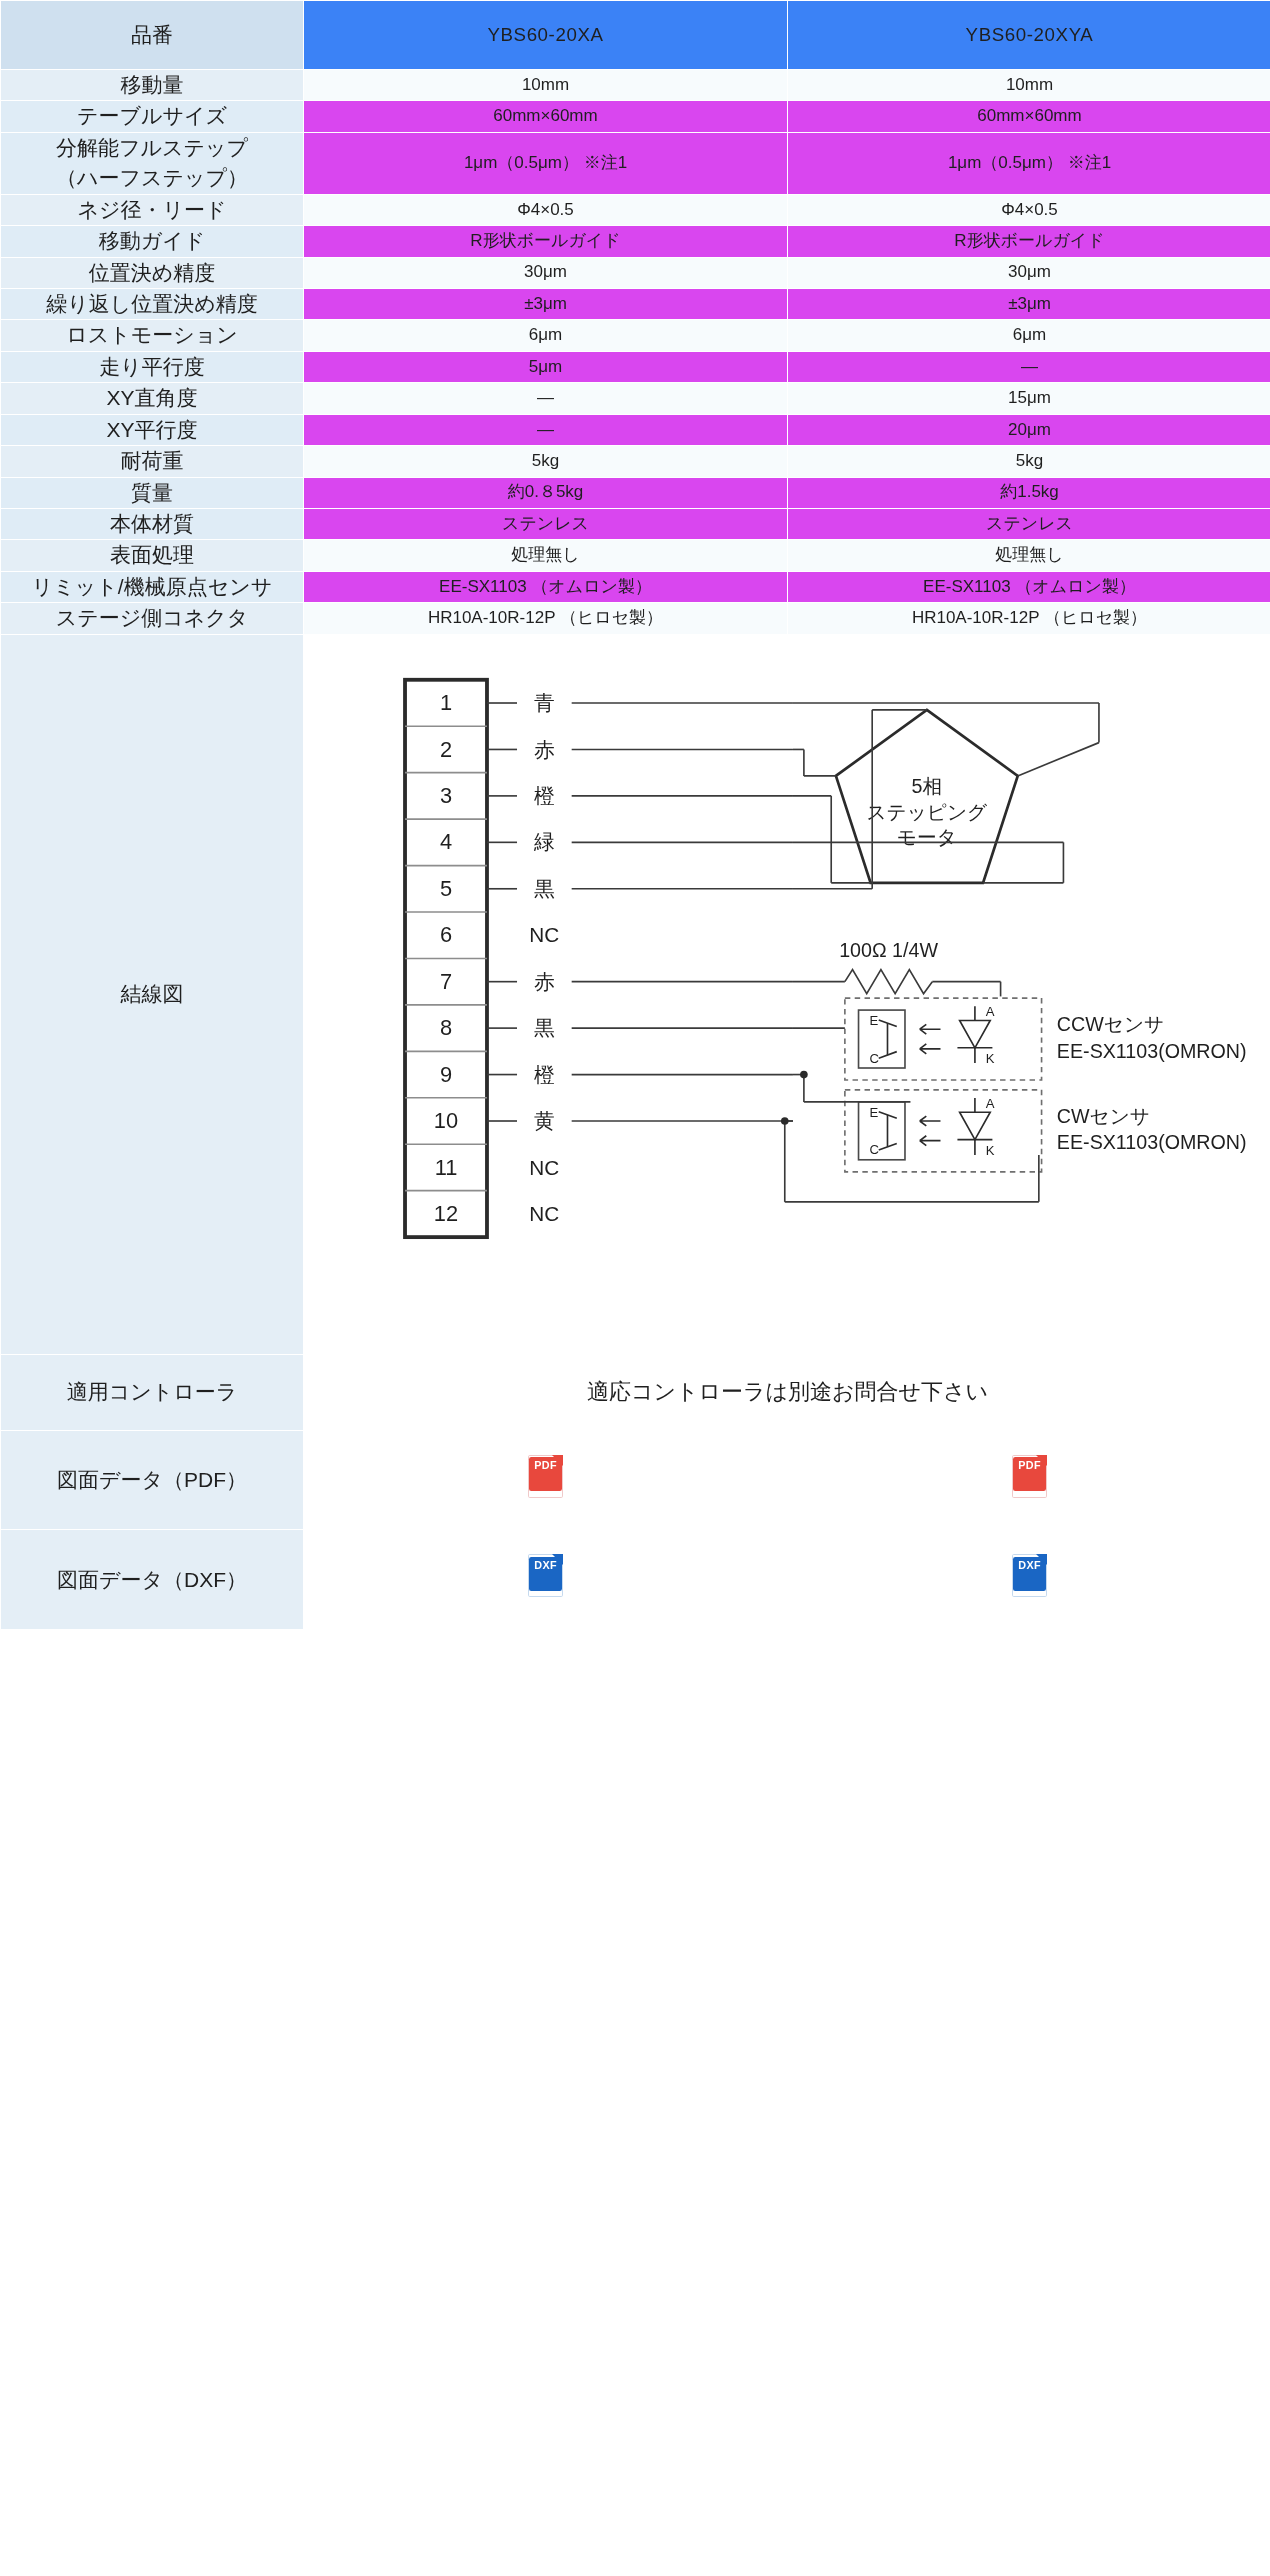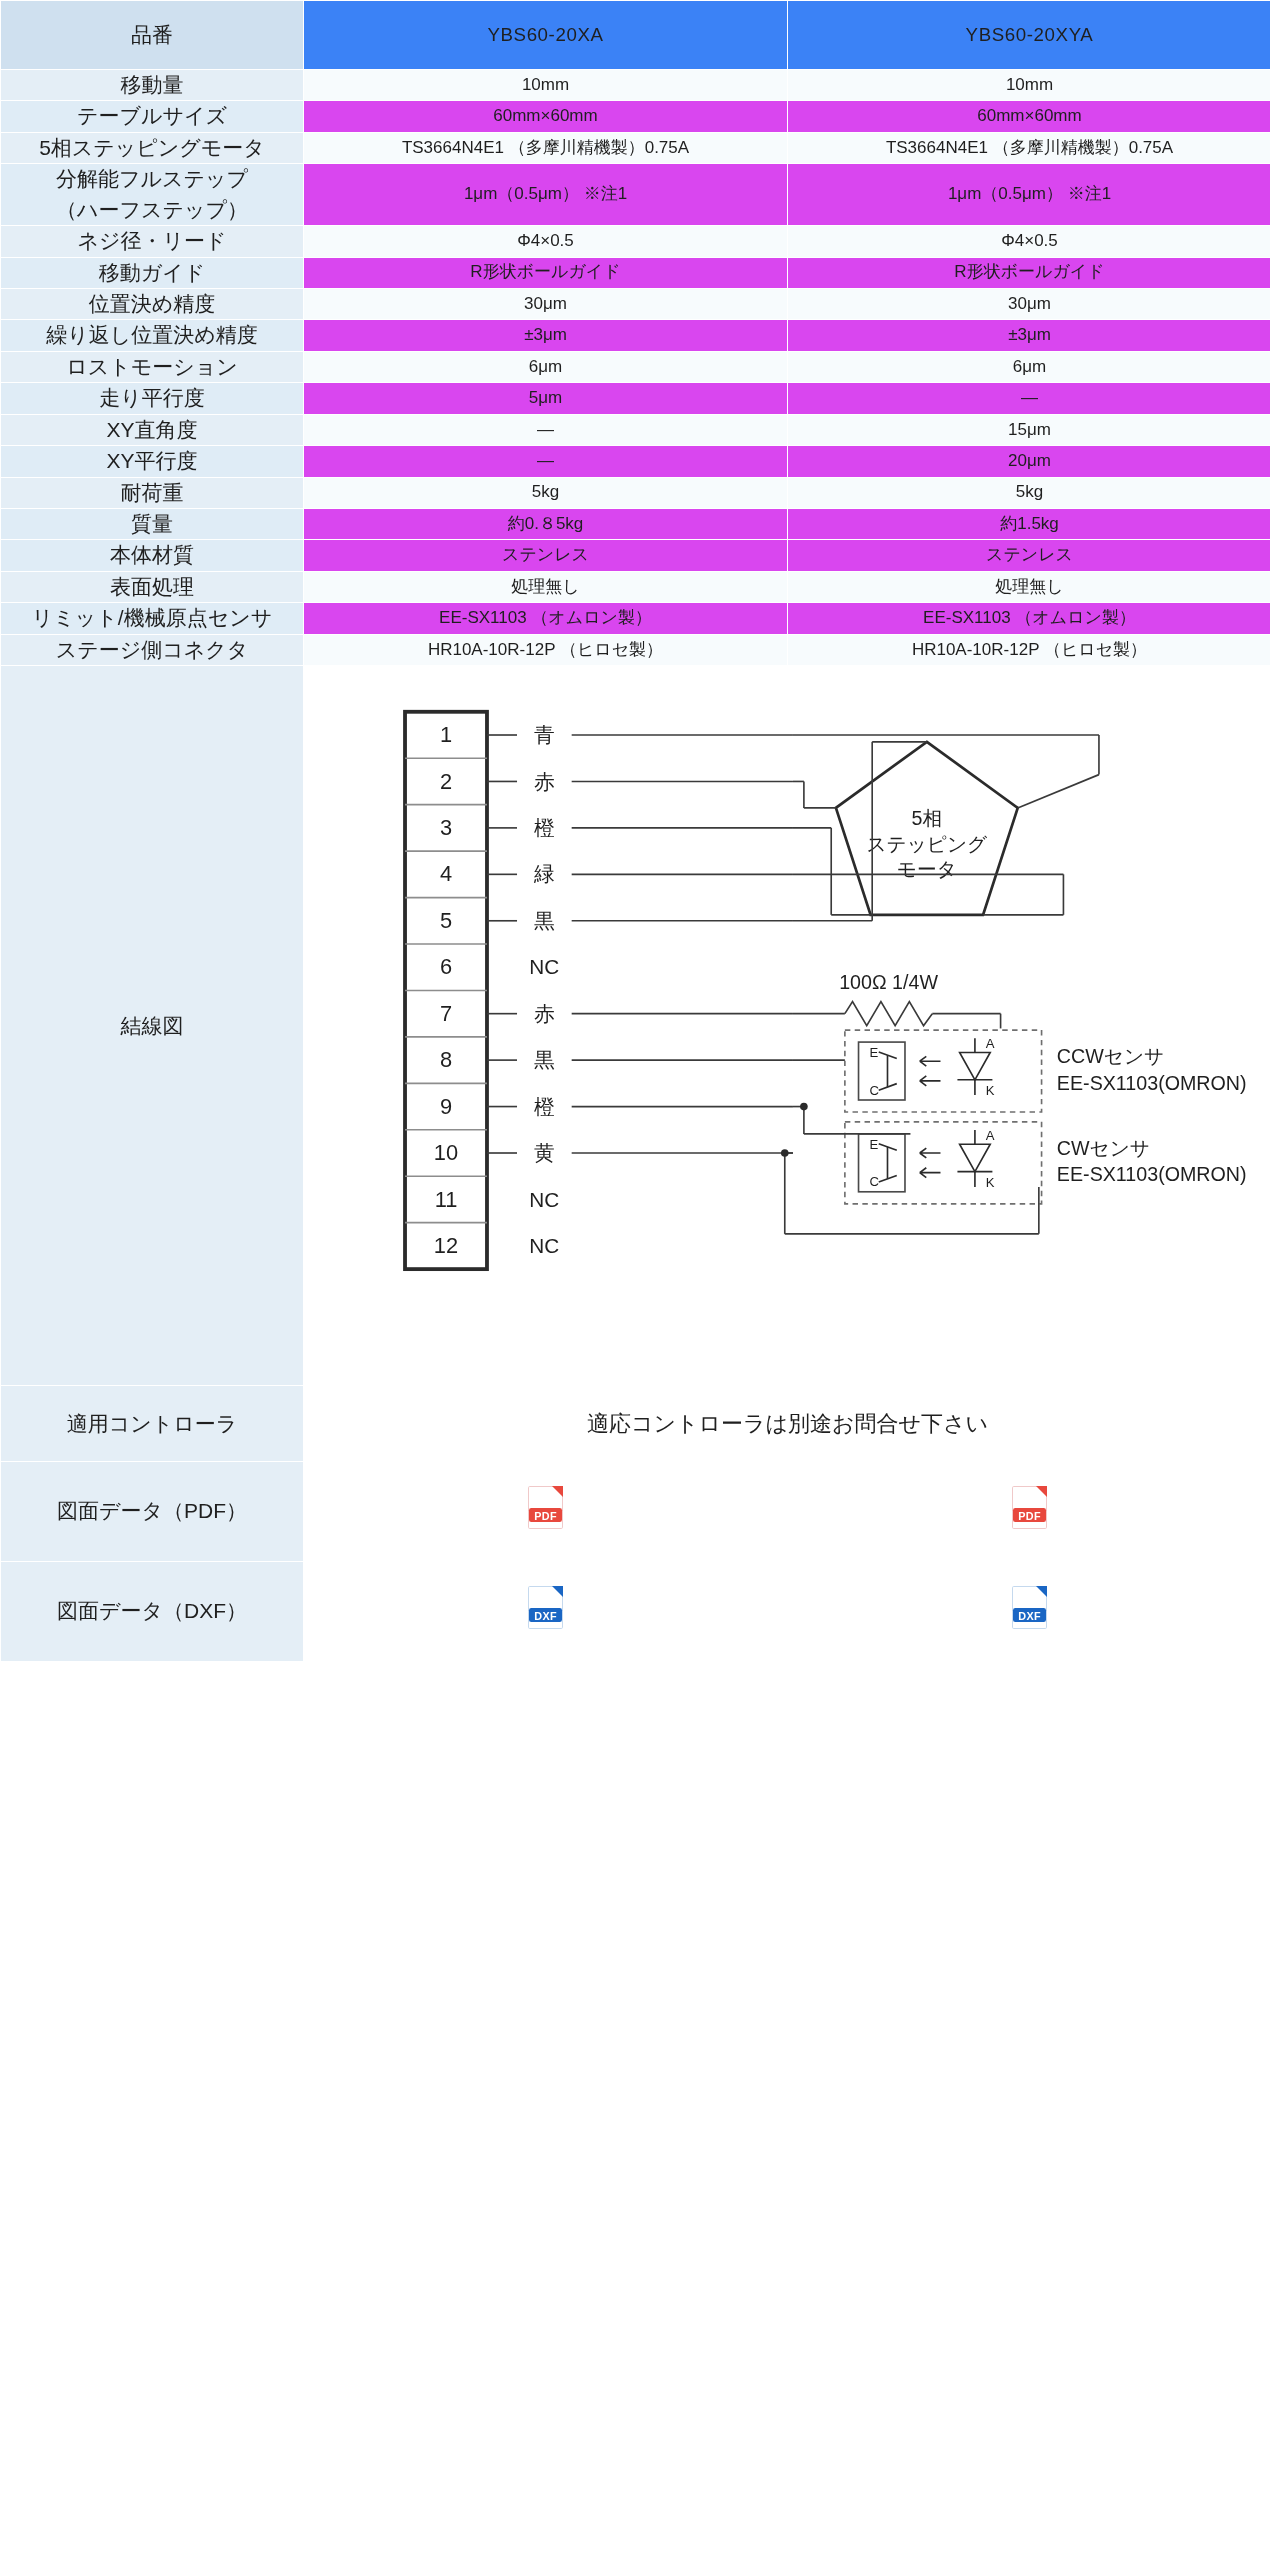--- a/index.html
+++ b/index.html
@@ -90,21 +90,21 @@
     position: absolute;
     top: 0; right: 0;
     width: 0; height: 0;
     border-left: 11.3px solid transparent;
   }
   .file-icon .badge {
     position: absolute;
     left: 1.1px;
     bottom: 6.8px;
     width: 33px;
-    height: 14px;
+    height: 34px;
     border-radius: 2.3px;
     color: #ffffff;
     font-size: 10.8px;
     font-weight: bold;
     line-height: 17px;
     text-align: center;
     letter-spacing: 0.3px;
     font-family: "Liberation Sans", sans-serif;
   }
   .file-icon.pdf .page { border-color: #f0c9c9; }
@@ -131,25 +131,20 @@
     </tr>
   <tr>
         <td class="cell-label">移動量</td>
         <td class="cell-val">10mm</td>
         <td class="cell-val">10mm</td>
       </tr>
       <tr class="row-alt">
         <td class="cell-label">テーブルサイズ</td>
         <td class="cell-val">60mm×60mm</td>
         <td class="cell-val">60mm×60mm</td>
-      </tr>
-      <tr>
-        <td class="cell-label">5相ステッピングモータ</td>
-        <td class="cell-val">TS3664N4E1 （多摩川精機製）0.75A</td>
-        <td class="cell-val">TS3664N4E1 （多摩川精機製）0.75A</td>
       </tr>
       <tr class="row-alt">
         <td class="cell-label">分解能フルステップ<br>（ハーフステップ）</td>
         <td class="cell-val">1μm（0.5μm） ※注1</td>
         <td class="cell-val">1μm（0.5μm） ※注1</td>
       </tr>
       <tr>
         <td class="cell-label">ネジ径・リード</td>
         <td class="cell-val">Φ4×0.5</td>
         <td class="cell-val">Φ4×0.5</td>

